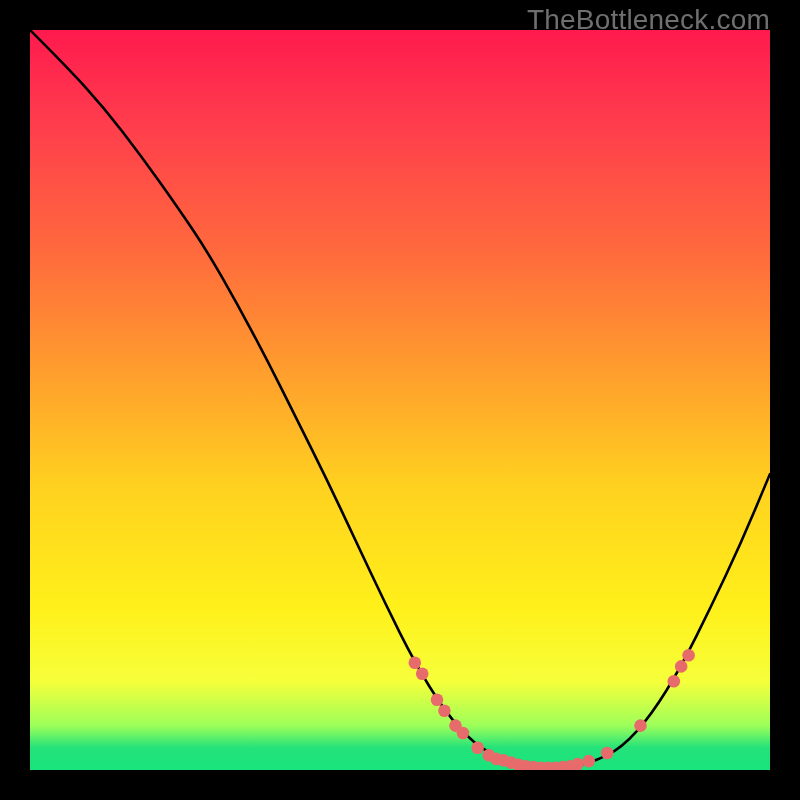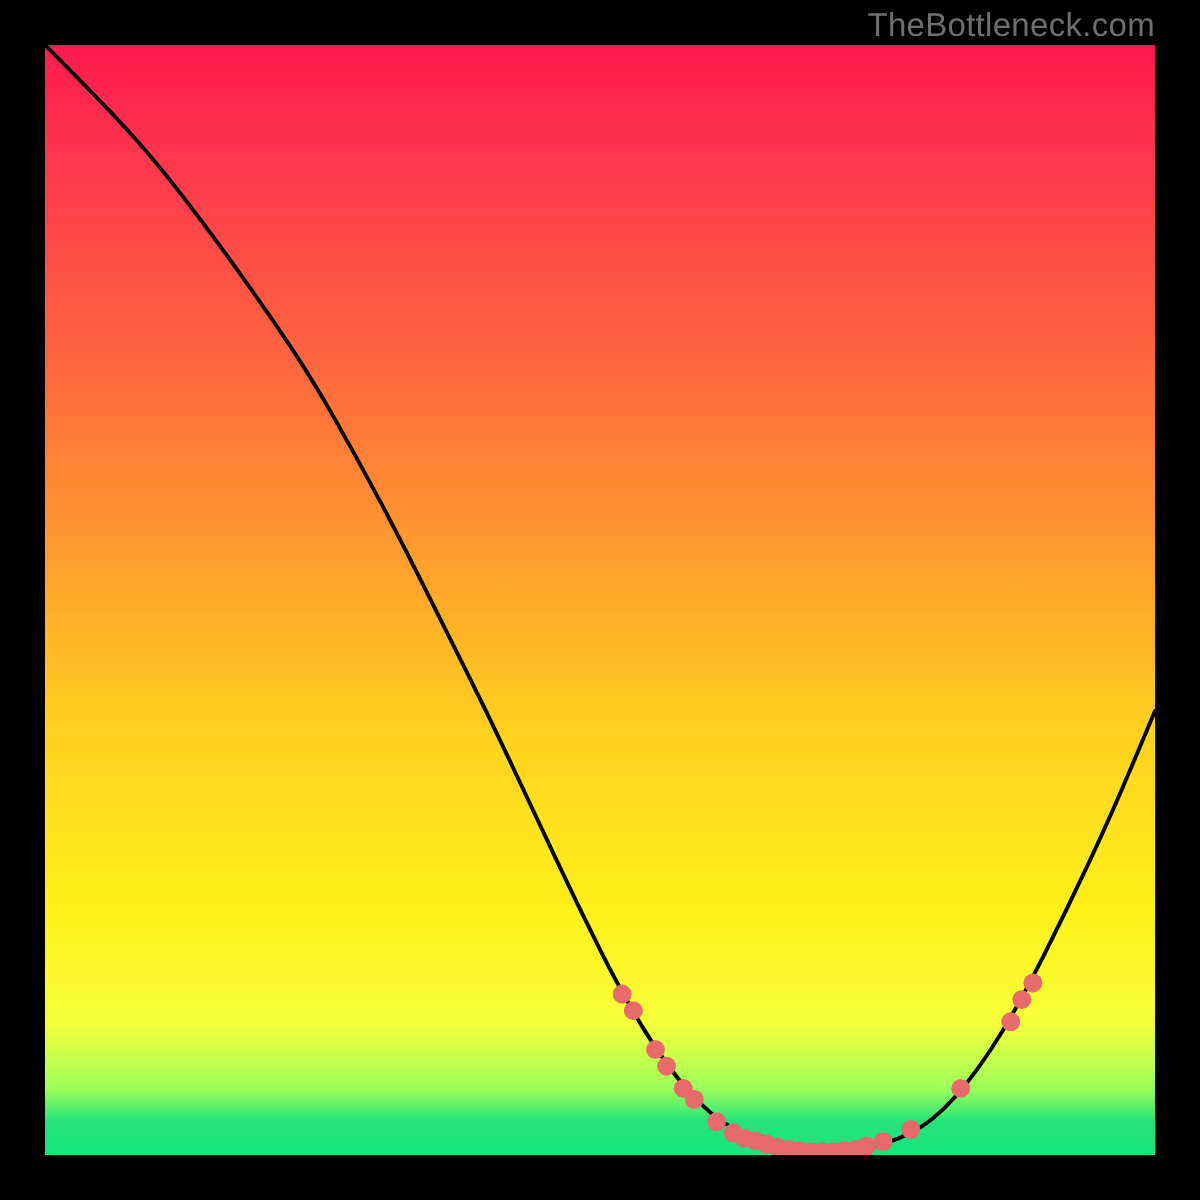--- a/index.html
+++ b/index.html
@@ -36,21 +36,21 @@
       #9dff5a 94%,
       #24e27a 97%,
       #19e47d 100%
     );
   }
   .attribution {
     position: absolute;
     top: 4px;
     right: 30px;
     color: #6f6f6f;
-    font-size: 22px;
+    font-size: 28px;
     font-weight: 500;
     letter-spacing: 0.2px;
   }
   svg.overlay {
     position: absolute;
     left: 0;
     top: 0;
     width: 740px;
     height: 740px;
   }

